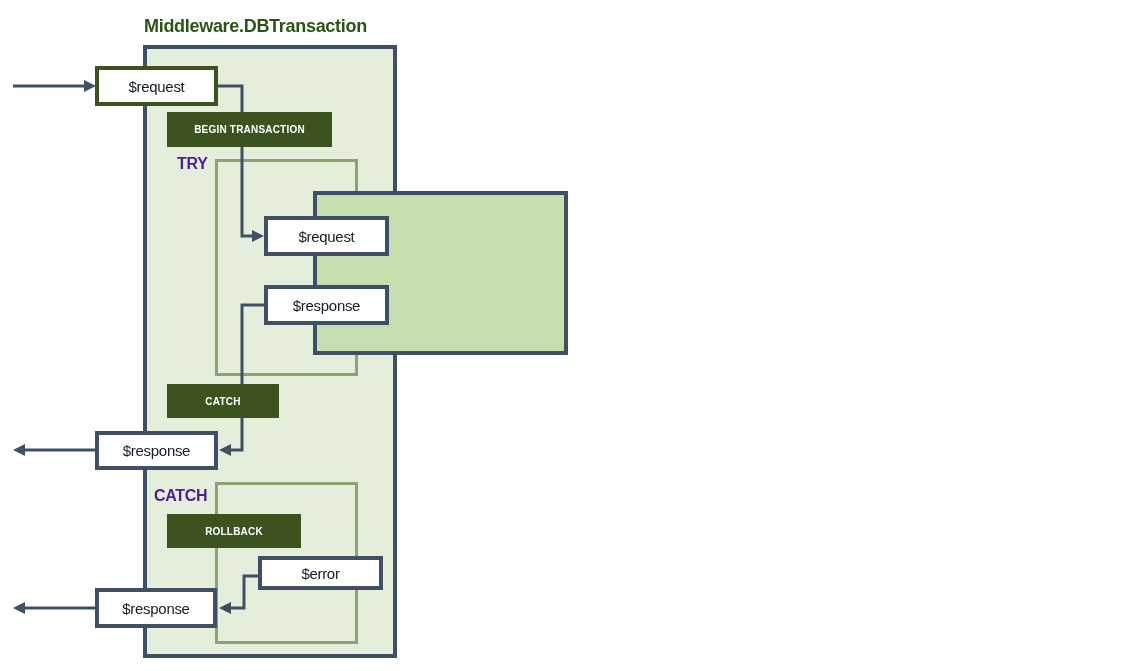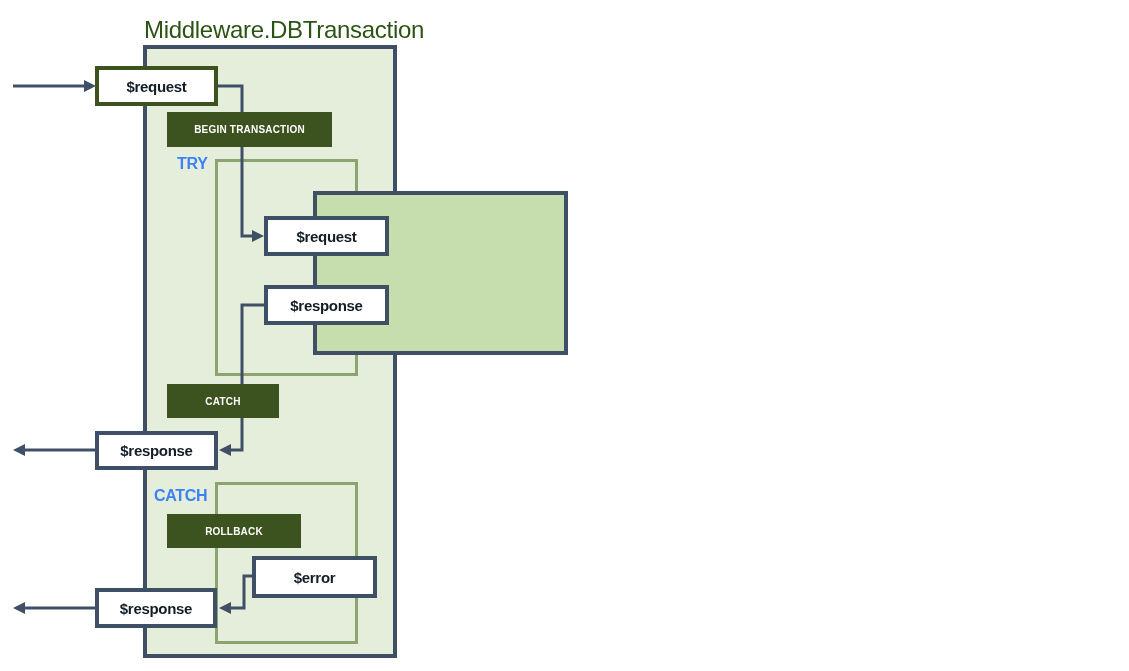--- a/index.html
+++ b/index.html
@@ -10,22 +10,22 @@
     position: relative;
     width: 1129px;
     height: 671px;
     background: #ffffff;
     overflow: hidden;
   }
 
   .diagram-title {
     position: absolute;
     left: 144px; top: 16px;
-    font-size: 24px;
-    font-weight: normal;
+    font-size: 18px;
+    font-weight: bold;
     letter-spacing: -0.3px;
     color: #2c5315;
     z-index: 7;
     white-space: nowrap;
   }
 
   
   .main-container {
     position: absolute;
     left: 143px; top: 45px;
@@ -43,21 +43,21 @@
     z-index: 2;
   }
   .try-block   { left: 215px; top: 159px; width: 143px; height: 217px; }
   .catch-block { left: 215px; top: 482px; width: 143px; height: 162px; }
 
   .block-label {
     position: absolute;
     font-size: 16px;
     font-weight: bold;
     letter-spacing: -0.3px;
-    color: #3b82f6;
+    color: #4c1d95;
     z-index: 7;
     white-space: nowrap;
   }
   .try-label   { left: 177px; top: 155px; }
   .catch-label { left: 154px; top: 487px; }
 
   
   .subprocess-box {
     position: absolute;
     left: 313px; top: 191px;
@@ -92,33 +92,33 @@
   .commit            { left: 167px; top: 384px; width: 112px; height: 34px; }
   .rollback          { left: 167px; top: 514px; width: 134px; height: 34px; }
 
   
   .pipeline-box {
     position: absolute;
     background: #ffffff;
     border: 4px solid #3f5066;
     color: #141c26;
     font-size: 15px;
-    font-weight: bold;
+    font-weight: normal;
     letter-spacing: -0.3px;
     display: flex;
     align-items: center;
     justify-content: center;
     z-index: 6;
     white-space: nowrap;
   }
   .input-request   { left: 95px;  top: 66px;  width: 123px; height: 40px; border-color: #3c521f; }
   .inner-request   { left: 264px; top: 216px; width: 125px; height: 40px; }
   .inner-response  { left: 264px; top: 285px; width: 125px; height: 40px; }
   .output-response { left: 95px;  top: 431px; width: 123px; height: 39px; }
-  .error-box       { left: 252px; top: 556px; width: 125px; height: 42px; }
+  .error-box       { left: 258px; top: 556px; width: 125px; height: 34px; }
   .catch-response  { left: 95px;  top: 588px; width: 122px; height: 40px; }
 </style>
 </head>
 <body>
 
 <div class="canvas">
 
   <div class="diagram-title">Middleware.DBTransaction</div>
 
   <div class="main-container"></div>

